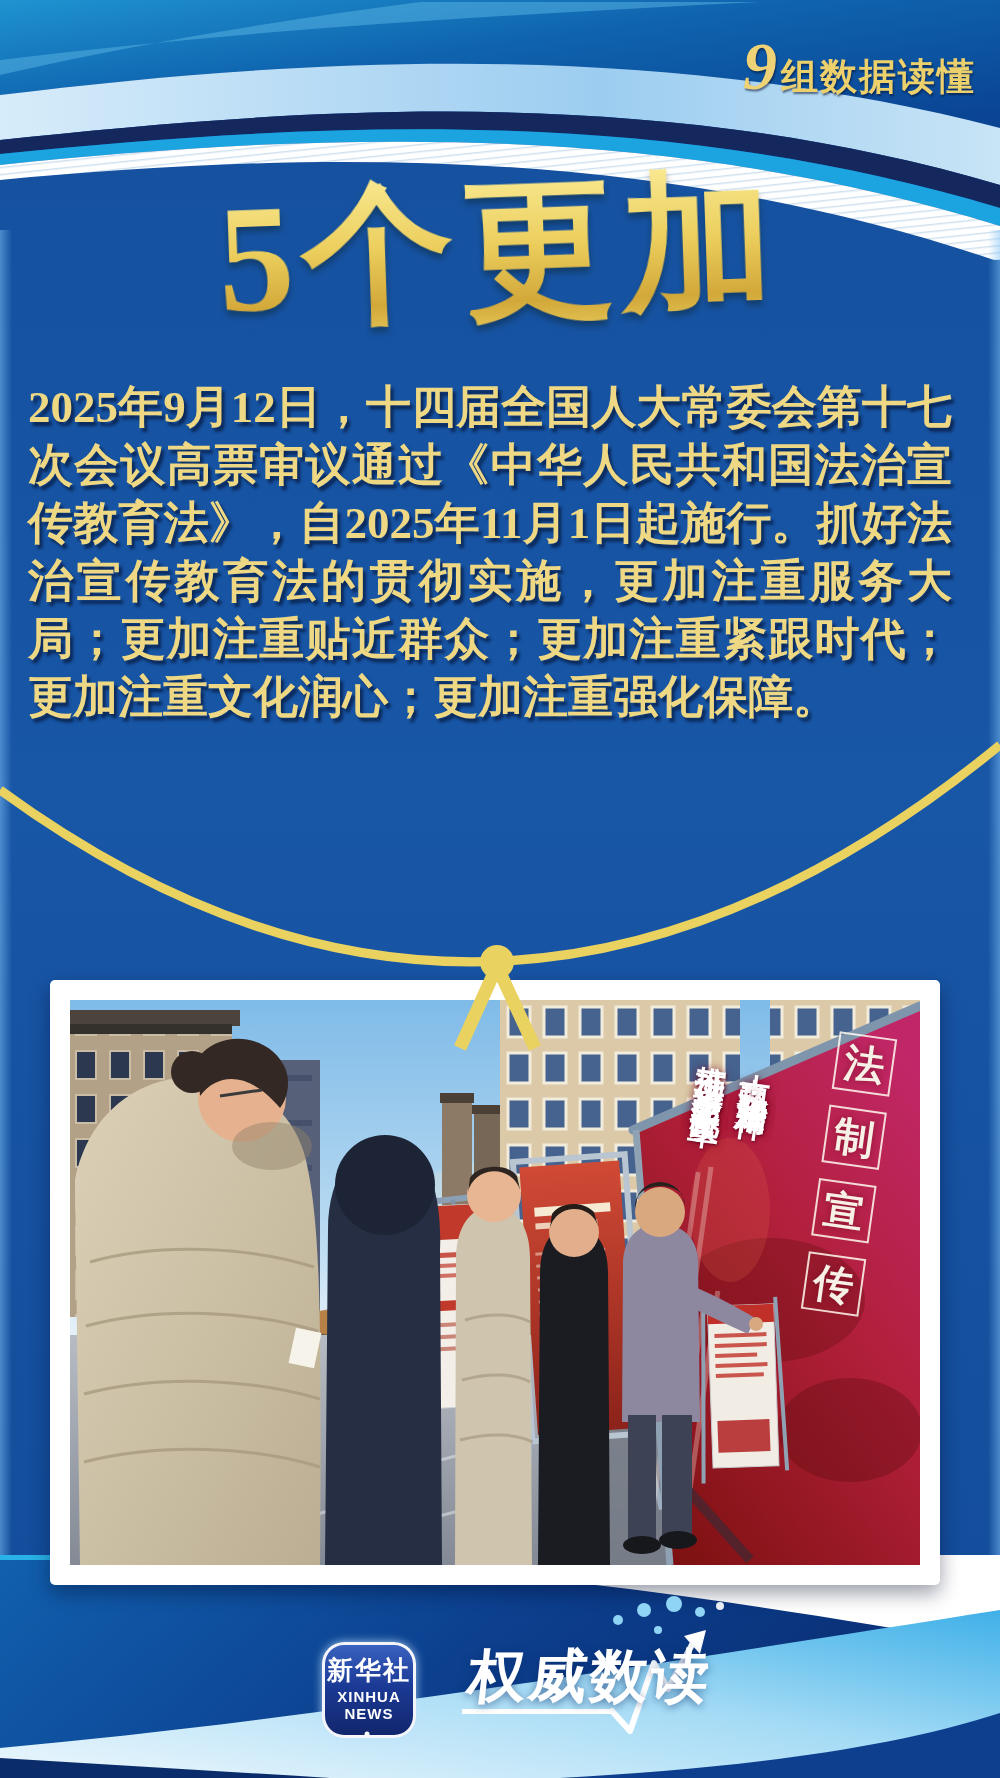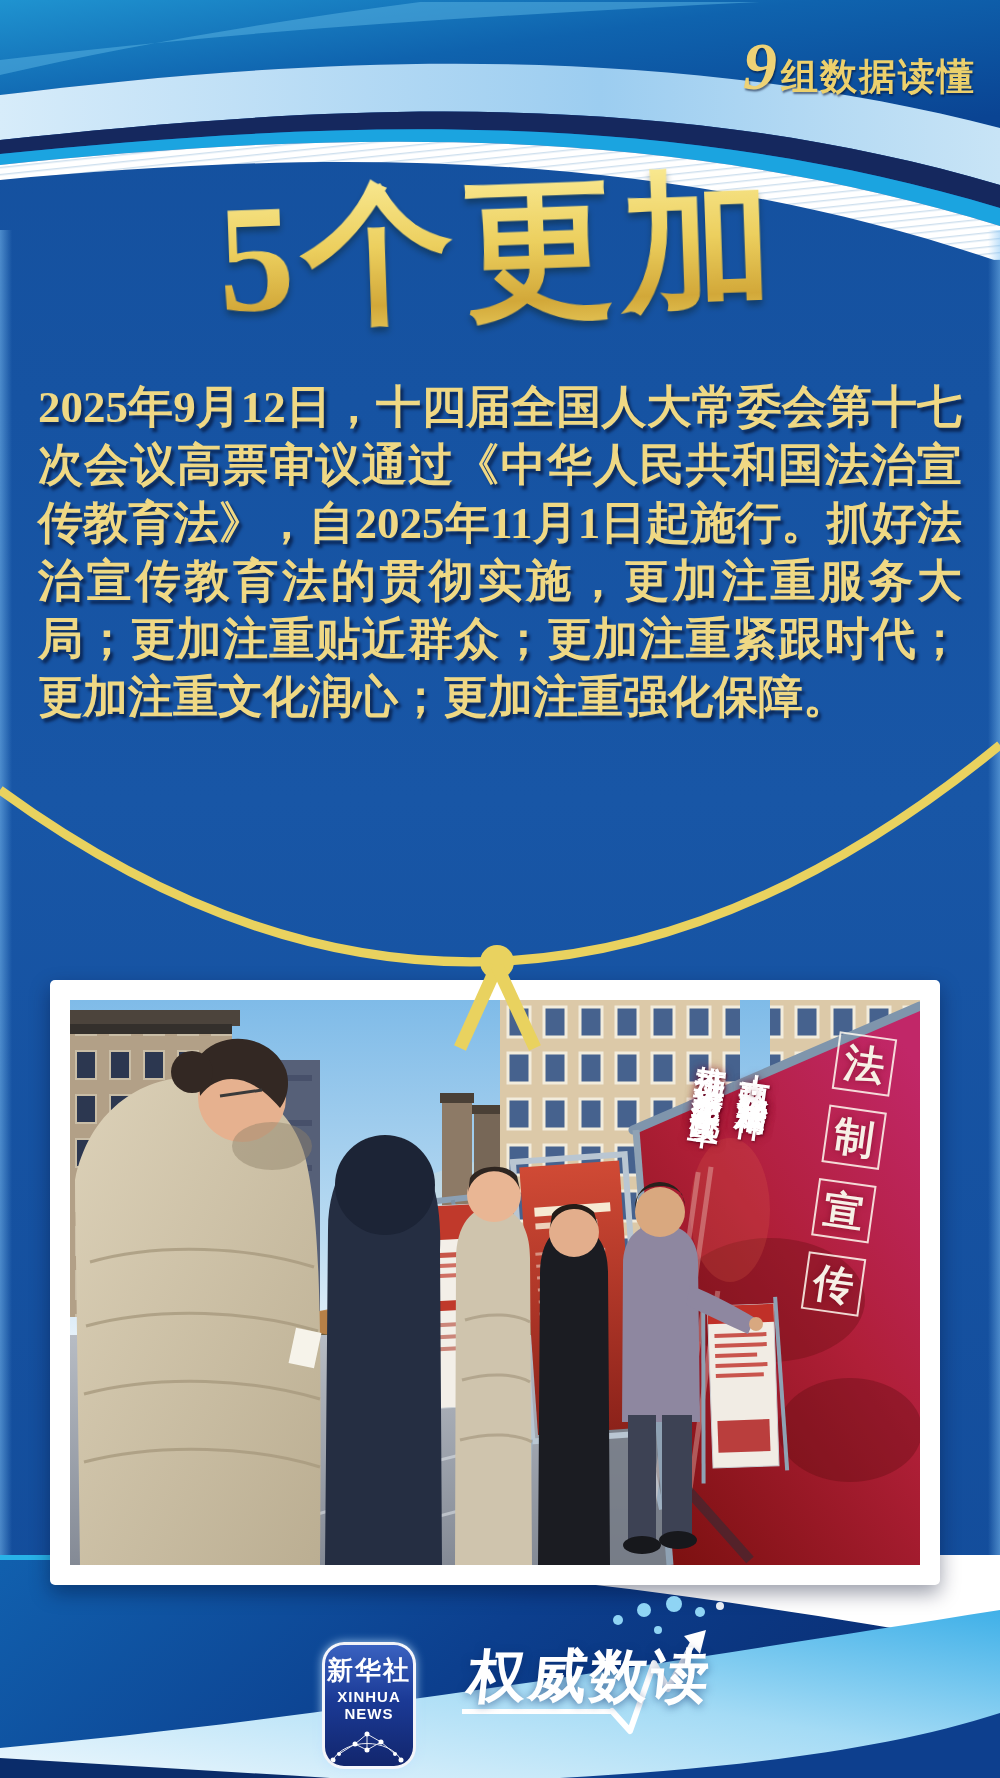--- a/index.html
+++ b/index.html
@@ -25,21 +25,21 @@
 
   
   .main-title{position:absolute;top:168px;left:0;width:100%;margin:0;text-align:center;
     font-family:"Liberation Serif","DejaVu Serif",serif;font-weight:900;
     font-size:152px;line-height:1.1;letter-spacing:8px;transform:rotate(-2deg);
     background:linear-gradient(180deg,#f8e78e 5%,#eccf5e 45%,#d2a839 80%,#e6c85a 100%);
     -webkit-background-clip:text;background-clip:text;color:transparent;
     filter:drop-shadow(0 5px 3px rgba(10,20,5,.35));z-index:5;}
 
   
-  .body-par{position:absolute;top:378px;left:38px;width:924px;margin:0;z-index:5;
+  .body-par{position:absolute;top:378px;left:28px;width:924px;margin:0;z-index:5;
     font-family:"Liberation Serif","DejaVu Serif",serif;font-weight:700;
     font-size:45px;line-height:58px;color:#efd884;text-align:justify;
     text-shadow:3px 4px 3px rgba(4,12,40,.6);}
 
   
   .string-svg{position:absolute;top:700px;left:0;z-index:8;}
 
   
   .photo-frame{position:absolute;left:50px;top:980px;width:890px;height:605px;
     background:#ffffff;border-radius:5px;box-shadow:0 8px 20px rgba(0,10,40,.4);z-index:7;}
@@ -53,21 +53,21 @@
     font-family:"Liberation Serif","DejaVu Serif",serif;font-weight:700;
     font-size:40px;color:#f7f0e6;text-shadow:0 0 6px rgba(110,10,30,.6);}
   .slogan{position:absolute;right:138px;top:52px;height:470px;writing-mode:vertical-rl;
     transform:rotate(8deg);transform-origin:top right;z-index:4;
     font-family:"Liberation Sans","DejaVu Sans",sans-serif;font-weight:900;
     color:#ffffff;font-size:31px;letter-spacing:5px;line-height:1.45;
     text-shadow:0 0 8px rgba(120,10,40,.55),1px 1px 2px rgba(80,0,20,.6);}
 
   
   .footer-svg{position:absolute;left:0;top:1555px;z-index:2;}
-  .xinhua-logo{position:absolute;left:322px;top:1642px;width:94px;height:127px;z-index:9;
+  .xinhua-logo{position:absolute;left:322px;top:1642px;width:94px;height:96px;z-index:9;
     border-radius:22px;border:3px solid rgba(255,255,255,.95);box-sizing:border-box;
     background:linear-gradient(180deg,#3a62c0 0%,#1b3a96 45%,#122а6d 100%);
     background:linear-gradient(180deg,#3a62c0 0%,#1b3a96 45%,#12266d 100%);
     box-shadow:0 0 10px rgba(190,225,255,.8);text-align:center;overflow:hidden;}
   .xinhua-cn{margin-top:8px;font-size:26px;font-weight:800;color:#fff;letter-spacing:2px;
     font-family:"Liberation Sans","DejaVu Sans",sans-serif;}
   .xinhua-en{font-size:15px;font-weight:700;color:#fff;letter-spacing:1px;
     font-family:Liberation Sans, sans-serif;text-align:center;}
   .brand{position:absolute;left:468px;top:1638px;z-index:9;margin:0;
     font-family:"Liberation Sans","DejaVu Sans",sans-serif;font-weight:900;

